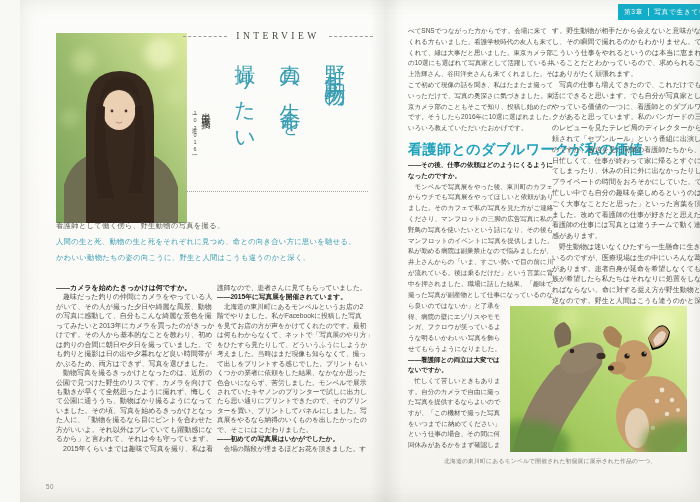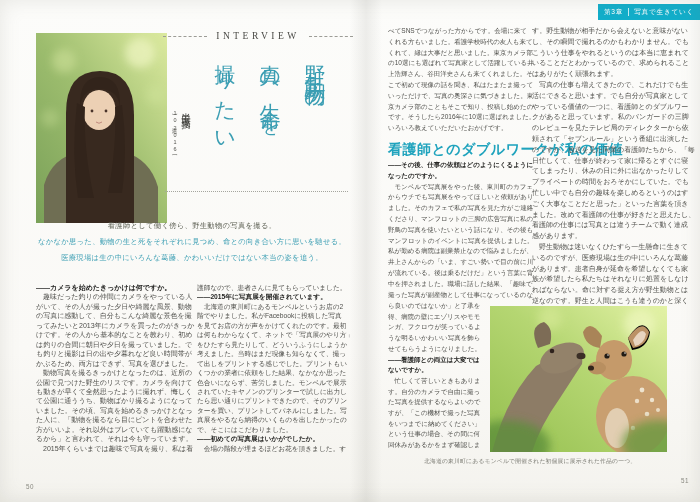--- a/index.html
+++ b/index.html
@@ -1,21 +1,21 @@
 <!DOCTYPE html>
 <html><head>
 <meta charset="utf-8">
 <style>
   html,body{margin:0;padding:0;}
   body{
     width:700px;height:502px;position:relative;overflow:hidden;
     background:#f8f8f5;
     font-family:"Liberation Sans","DejaVu Sans",sans-serif;
   }
-  .spread{position:absolute;inset:0;background:linear-gradient(180deg,#fcfcfa 0%,#faf9f6 70%,#f4f3ee 100%);}
+  .spread{position:absolute;inset:0;background:linear-gradient(180deg,#fcfcfa 0%,#faf9f6 70%,#f4f3ee 100%);margin-left:20px;}
   .vignette{position:absolute;inset:0;pointer-events:none;
     box-shadow:inset 0 0 20px rgba(110,110,100,0.16);}
   .spine{position:absolute;left:350px;top:0;width:32px;height:502px;
     background:linear-gradient(90deg,rgba(0,0,0,0) 0%,rgba(100,100,92,0.10) 50%,rgba(0,0,0,0) 100%);}
 
   
   .interview-header{position:absolute;left:163px;top:30px;width:190px;height:12px;
     display:flex;align-items:center;justify-content:center;gap:9px;}
   .interview-header .dash{width:44px;height:0;border-top:1px dashed #9c9c96;}
   .interview-label{font-family:"Liberation Serif","DejaVu Serif",serif;
@@ -30,21 +30,21 @@
 
   .author{position:absolute;left:172px;top:105px;writing-mode:vertical-rl;}
   .author-name{font-family:"Liberation Serif","DejaVu Serif",serif;
     font-size:9.5px;letter-spacing:2.5px;color:#3c3c38;}
   .author-note{font-size:5.5px;letter-spacing:1px;color:#55554f;
     text-orientation:upright;margin-top:4px;}
 
   .dotted-rule{position:absolute;left:165px;top:191px;width:183px;height:0;
     border-top:1px dotted #a5a59e;}
 
-  .lead{position:absolute;left:36px;top:218px;width:312px;text-align:center;}
+  .lead{position:absolute;left:36px;top:218px;width:312px;}
   .lead div{font-size:7.3px;line-height:16px;letter-spacing:0.3px;white-space:nowrap;}
   .lead .l0{color:#5d6054;}
   .lead .l1,.lead .l2{color:#3b9eb3;}
 
   .col{position:absolute;}
   .ln{white-space:nowrap;color:#4f4f4b;}
   .q{font-weight:700;color:#262624;}
   .col-l1{left:36px;top:283px;width:158px;}
   .col-l1 .ln{font-size:7px;line-height:9.45px;}
   .col-l2{left:197px;top:283px;width:150px;}
@@ -126,22 +126,22 @@
 
     <div class="author">
       <div class="author-name">半田菜摘</div>
       <div class="author-note">［10選2016］</div>
     </div>
 
     <div class="dotted-rule"></div>
 
     <div class="lead">
       <div class="l0">看護師として働く傍ら、野生動物の写真を撮る。</div>
-      <div class="l1">なかなか思った、動物の生と死をそれぞれに見つめ、命との向き合い方に思いを馳せる。</div>
-      <div class="l2">医療現場は生の中にいろんな葛藤、かわいいだけではない本当の姿を追う。</div>
+      <div class="l1">人間の生と死、動物の生と死をそれぞれに見つめ、命との向き合い方に思いを馳せる。</div>
+      <div class="l2">かわいい動物たちの姿の向こうに、野生と人間はこうも違うのかと深く。</div>
     </div>
 
     <div class="col col-l1">
         <div class="ln q">――カメラを始めたきっかけは何ですか。</div>
         <div class="ln">　趣味だった釣りの仲間にカメラをやっている人</div>
         <div class="ln">がいて、その人が撮った夕日や綺麗な風景、動物</div>
         <div class="ln">の写真に感動して、自分もこんな綺麗な景色を撮</div>
         <div class="ln">ってみたいと2013年にカメラを買ったのがきっか</div>
         <div class="ln">けです。その人から基本的なことを教わり、初め</div>
         <div class="ln">は釣りの合間に朝日や夕日を撮っていました。で</div>

